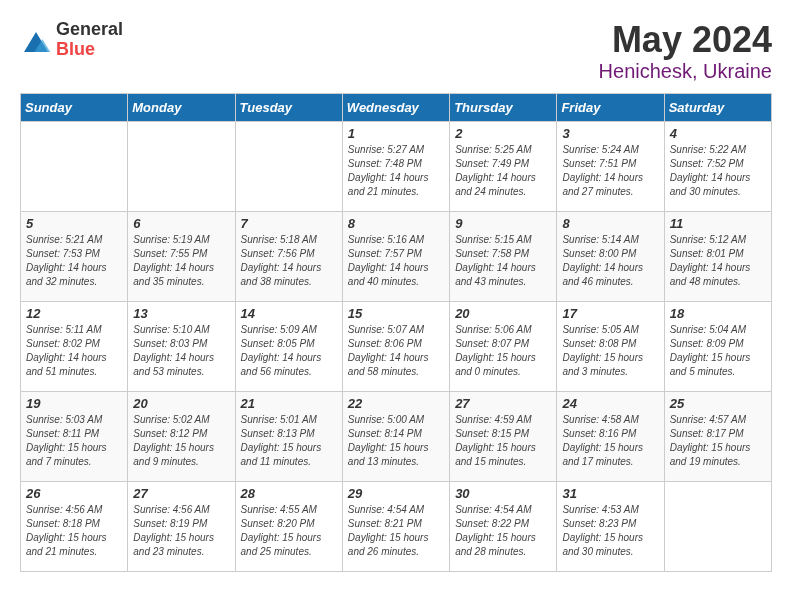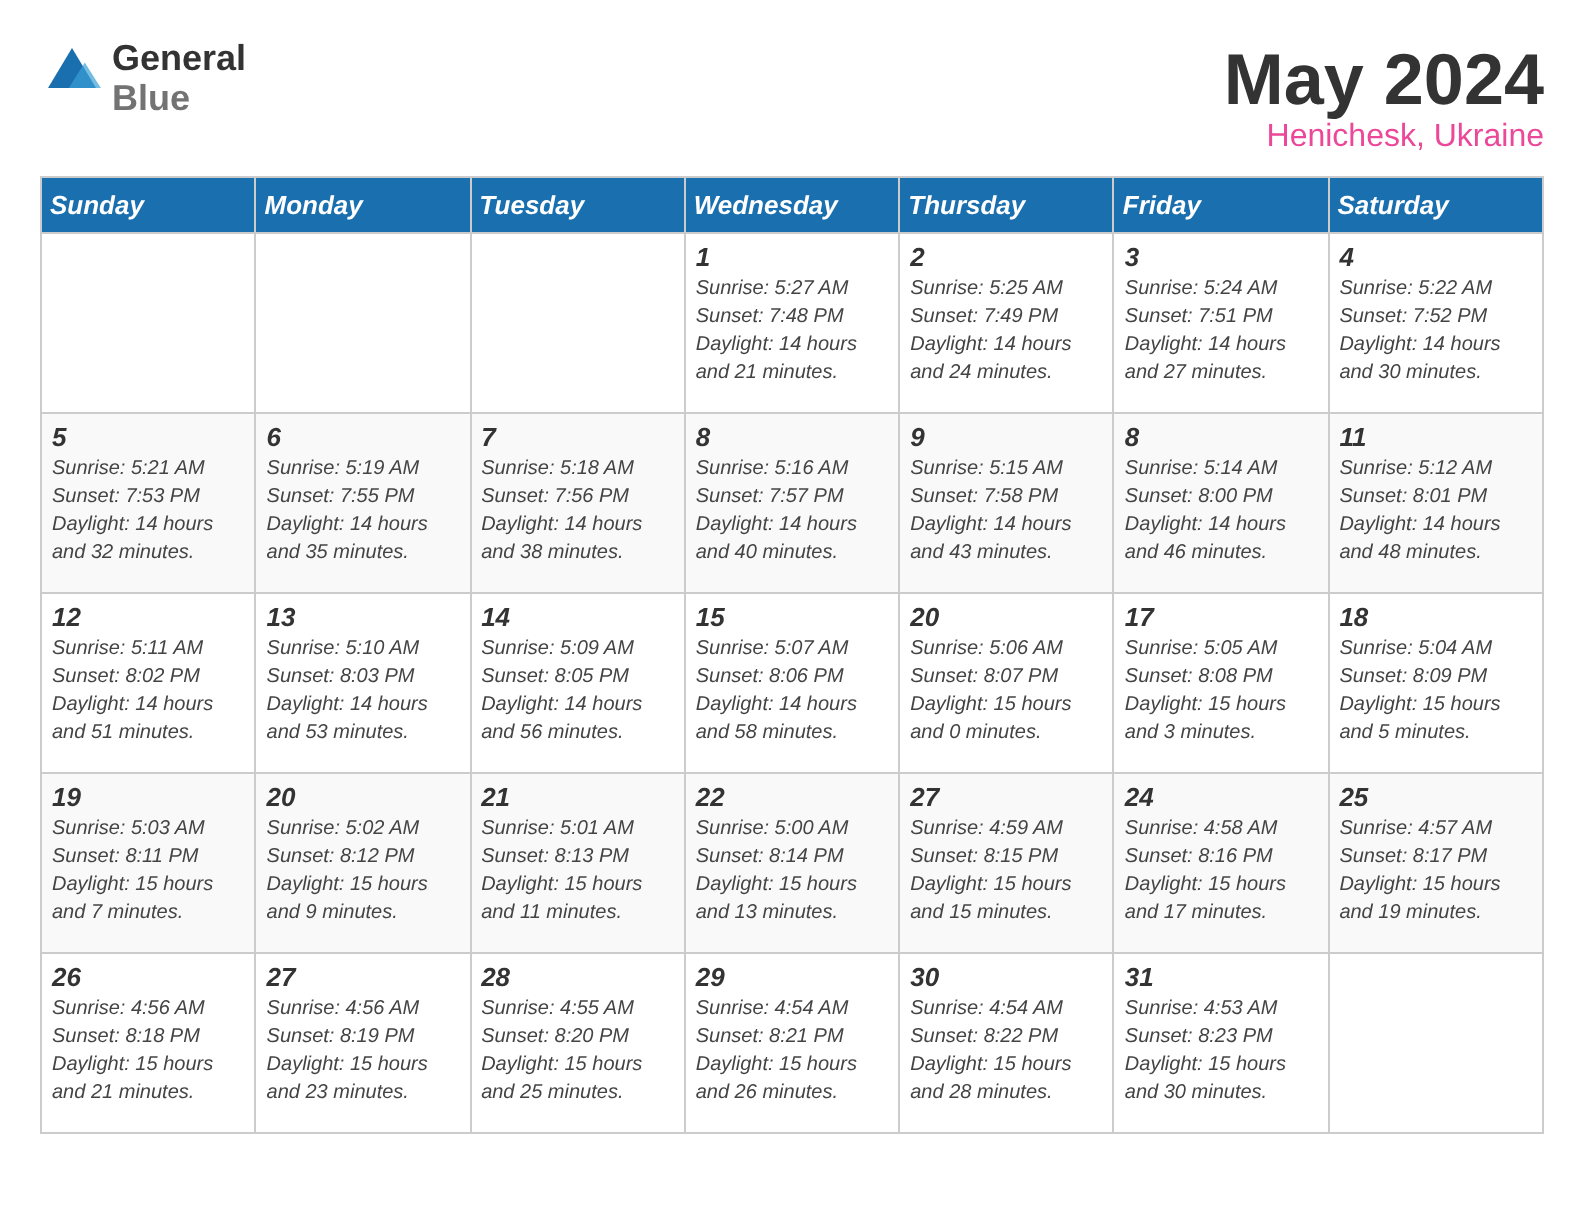--- a/index.html
+++ b/index.html
@@ -11,54 +11,54 @@
       padding: 20px;
     }
     .header {
       display: flex;
       justify-content: space-between;
       align-items: flex-start;
       margin-bottom: 10px;
     }
     .logo {
       display: flex;
-      align-items: flex-start;
+      align-items: flex-end;
     }
     .logo-text {
       display: flex;
       flex-direction: column;
       line-height: 1.1;
     }
     .logo-general {
       font-size: 18px;
       font-weight: bold;
       color: #333;
     }
     .logo-blue {
       font-size: 18px;
       font-weight: bold;
-      color: #737373;
+      color: #ef4444;
     }
     .logo-icon {
       width: 32px;
       height: 32px;
       margin-right: 4px;
     }
     .title-block {
       text-align: right;
     }
     .month-year {
       font-size: 36px;
       font-weight: bold;
       color: #333;
       line-height: 1.1;
     }
     .location {
-      font-size: 16px;
-      color: #ec4899;
+      font-size: 20px;
+      color: #701a75;
     }
     table {
       width: 100%;
       border-collapse: collapse;
       table-layout: fixed;
       font-style: italic;
     }
     thead tr {
       background-color: #1a6faf;
       color: #fff;

